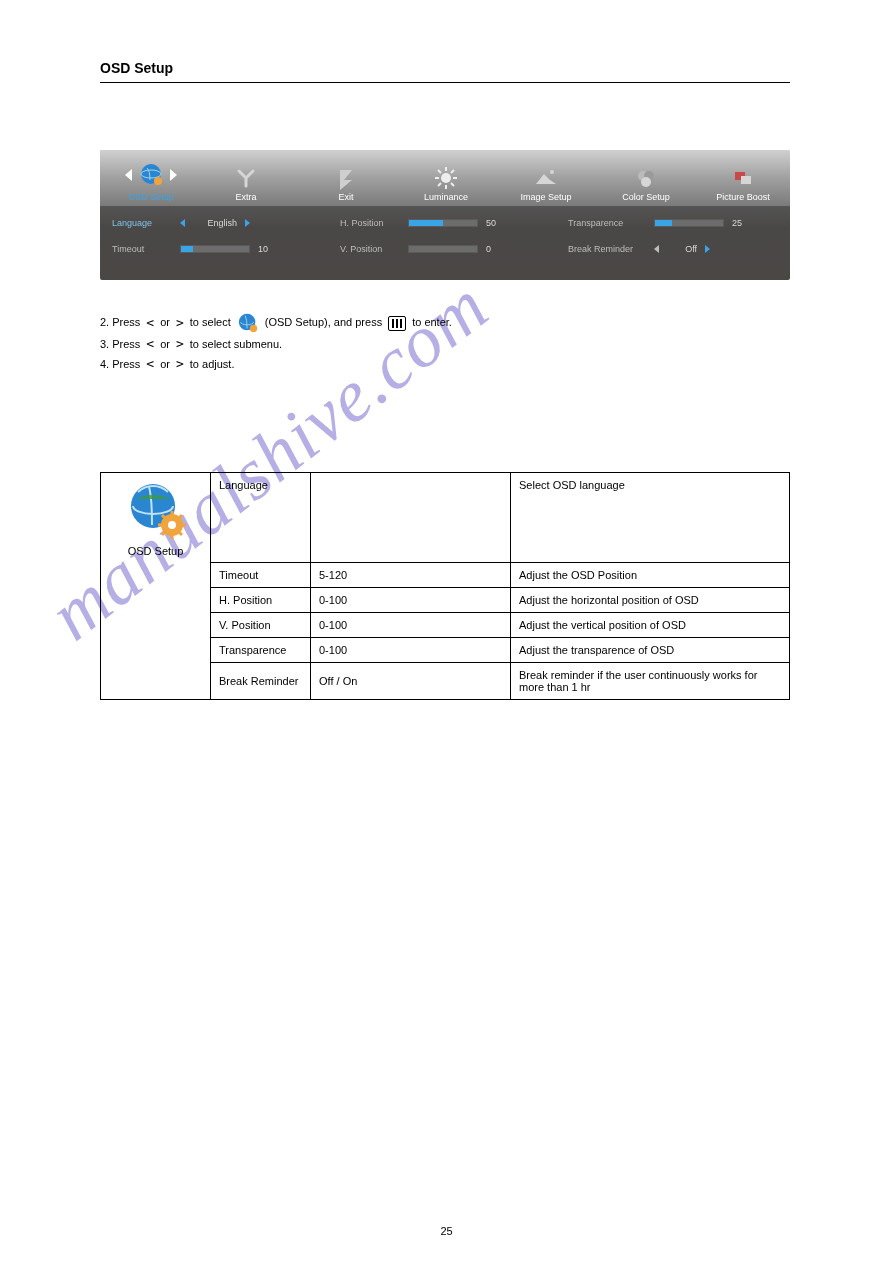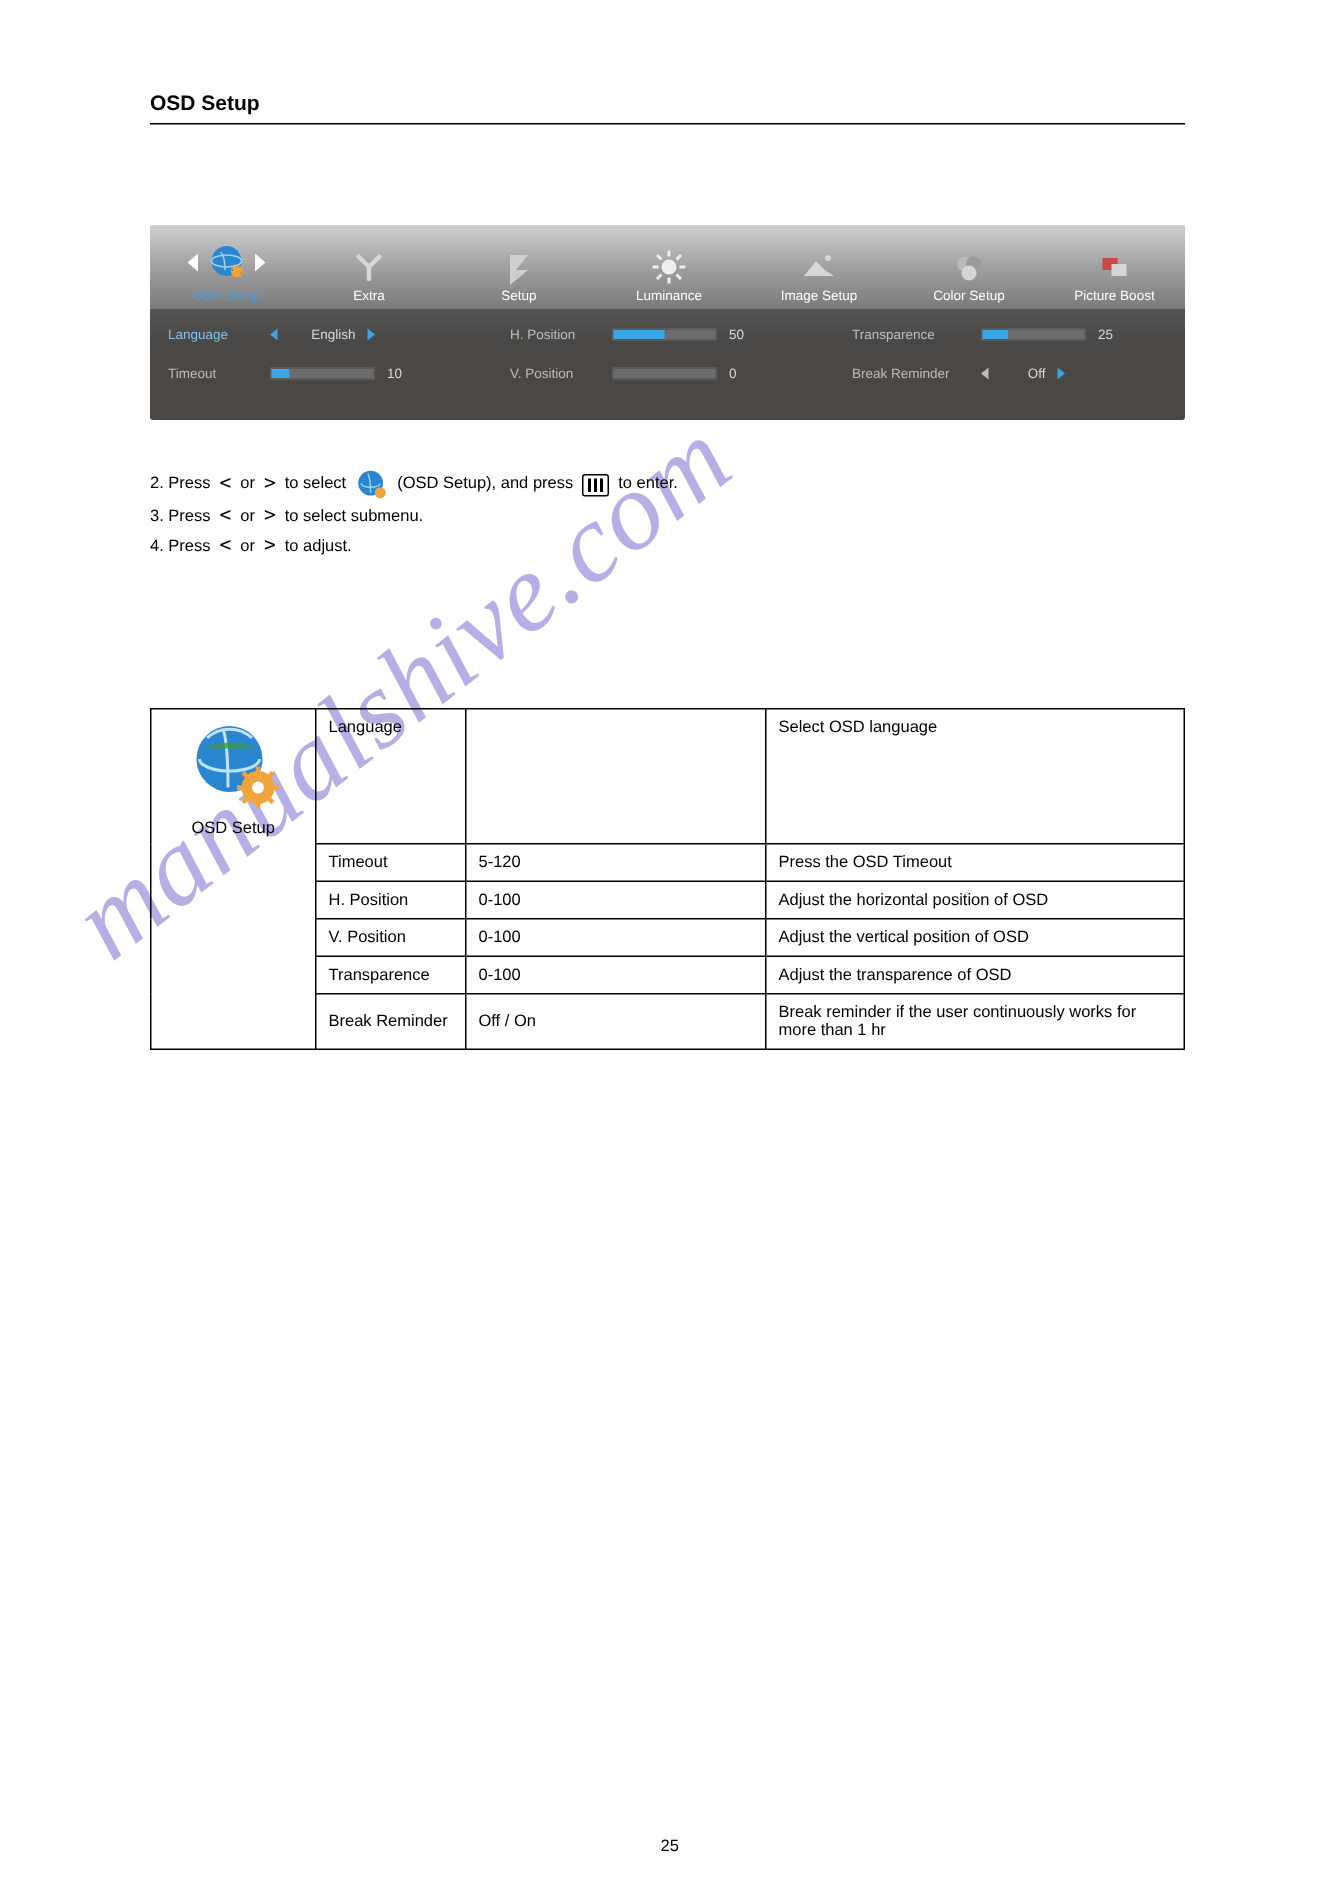--- a/index.html
+++ b/index.html
@@ -111,21 +111,21 @@
     <div class="osd-tab rest">
       <svg width="24" height="24" viewBox="0 0 24 24">
             <path d="M5 5 L12 12 M19 5 L12 12 M12 12 L12 20" stroke="#d6d6d6" stroke-width="3" stroke-linecap="round" fill="none"></path>
           </svg>
       <span>Extra</span>
     </div>
     <div class="osd-tab rest">
       <svg width="24" height="24" viewBox="0 0 24 24">
             <path d="M6 4 L18 4 L10 14 L18 14 L6 24" fill="#cfcfcf"></path>
           </svg>
-      <span>Setup</span>
+      <span>Exit</span>
     </div>
     <div class="osd-tab rest">
       <svg width="24" height="24" viewBox="0 0 24 24">
             <circle cx="12" cy="12" r="5" fill="#eee"></circle>
             <g stroke="#eee" stroke-width="2">
               <line x1="12" y1="1" x2="12" y2="5"></line>
               <line x1="12" y1="19" x2="12" y2="23"></line>
               <line x1="1" y1="12" x2="5" y2="12"></line>
               <line x1="19" y1="12" x2="23" y2="12"></line>
               <line x1="4" y1="4" x2="7" y2="7"></line>
@@ -275,21 +275,21 @@
       </svg>
       <span class="subname">OSD Setup</span>
     </td>
     <td class="name-cell">Language</td>
     <td class="opt-cell"></td>
     <td>Select OSD language</td>
   </tr>
   <tr>
     <td class="name-cell">Timeout</td>
     <td class="opt-cell">5-120</td>
-    <td>Press the OSD Timeout</td>
+    <td>Adjust the OSD Position</td>
   </tr>
   <tr>
     <td class="name-cell">H. Position</td>
     <td class="opt-cell">0-100</td>
     <td>Adjust the horizontal position of OSD</td>
   </tr>
   <tr>
     <td class="name-cell">V. Position</td>
     <td class="opt-cell">0-100</td>
     <td>Adjust the vertical position of OSD</td>

